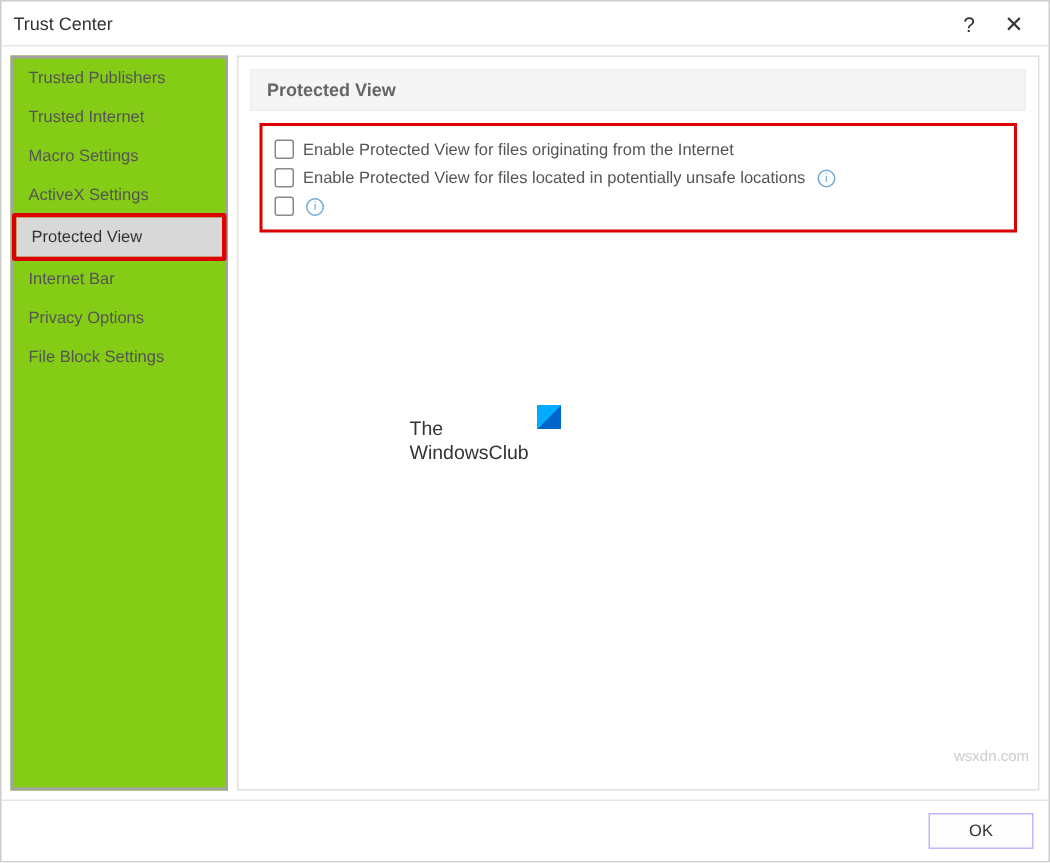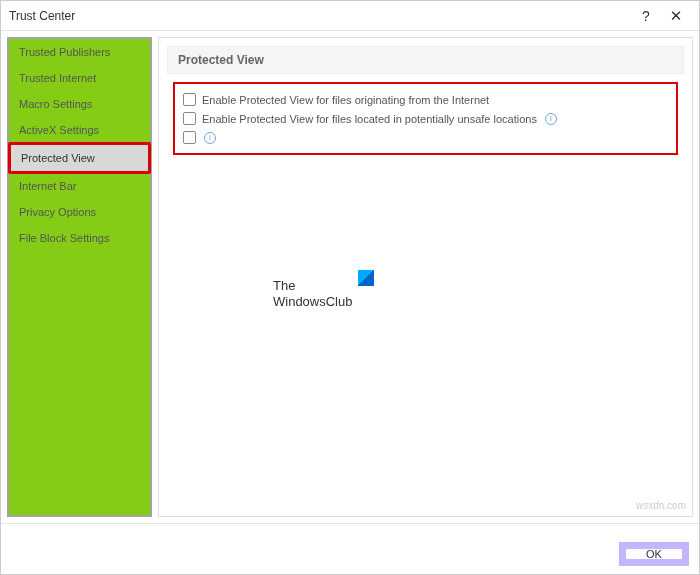--- a/index.html
+++ b/index.html
@@ -17,23 +17,23 @@
     .content { flex: 1; display: flex; flex-direction: column; border: 1px solid #e0e0e0; padding: 8px; position: relative; }
     .section-title { background: #f5f5f5; border: 1px solid #eee; padding: 6px 10px; font-size: 12px; color: #666; font-weight: 600; margin-bottom: 8px; }
     .desc { font-size: 11px; color: #888; line-height: 1.45; padding: 0 10px 8px 10px; }
     .options { border: 2px solid #d00; padding: 6px 8px; margin: 0 6px; }
     .opt { display: flex; align-items: center; gap: 6px; padding: 3px 0; font-size: 11px; color: #555; }
     .checkbox { width: 13px; height: 13px; border: 1px solid #888; border-radius: 2px; background: #fff; flex-shrink: 0; }
     .info-icon { width: 12px; height: 12px; border: 1px solid #6fa8dc; border-radius: 50%; color: #6fa8dc; font-size: 8px; display: inline-flex; align-items: center; justify-content: center; margin-left: 2px; }
     .watermark { position: absolute; top: 240px; left: 82px; display: flex; align-items: flex-start; gap: 6px; margin-left: 32px; }
     .wm-text { font-size: 13px; color: #333; line-height: 1.2; }
     .wm-icon { width: 16px; height: 16px; background: linear-gradient(135deg, #00aaff 50%, #0066cc 50%); position: relative; top: -8px; }
-    .attribution { position: absolute; right: 6px; bottom: 5px; font-size: 10px; color: #ccc; margin-top: 48px; }
+    .attribution { position: absolute; right: 6px; bottom: 16px; font-size: 10px; color: #ccc; margin-top: 48px; }
     .footer { border-top: 1px solid #e5e5e5; display: flex; justify-content: flex-end; align-items: center; padding: 8px 10px; gap: 10px; }
-    .btn { min-width: 70px; height: 24px; border: 7px solid #c4b5fd; background: #fdfdfd; font-size: 11px; color: #333; display: flex; align-items: center; justify-content: center; margin-top: 10px; }
+    .btn { min-width: 70px; height: 24px; border: 1px solid #c4b5fd; background: #fdfdfd; font-size: 11px; color: #333; display: flex; align-items: center; justify-content: center; }
   </style>
 </head>
 <body>
 
 <div class="window">
   <div class="titlebar">
     <div class="title">Trust Center</div>
     <div class="tbtn">?</div>
     <div class="tbtn close">✕</div>
   </div>

